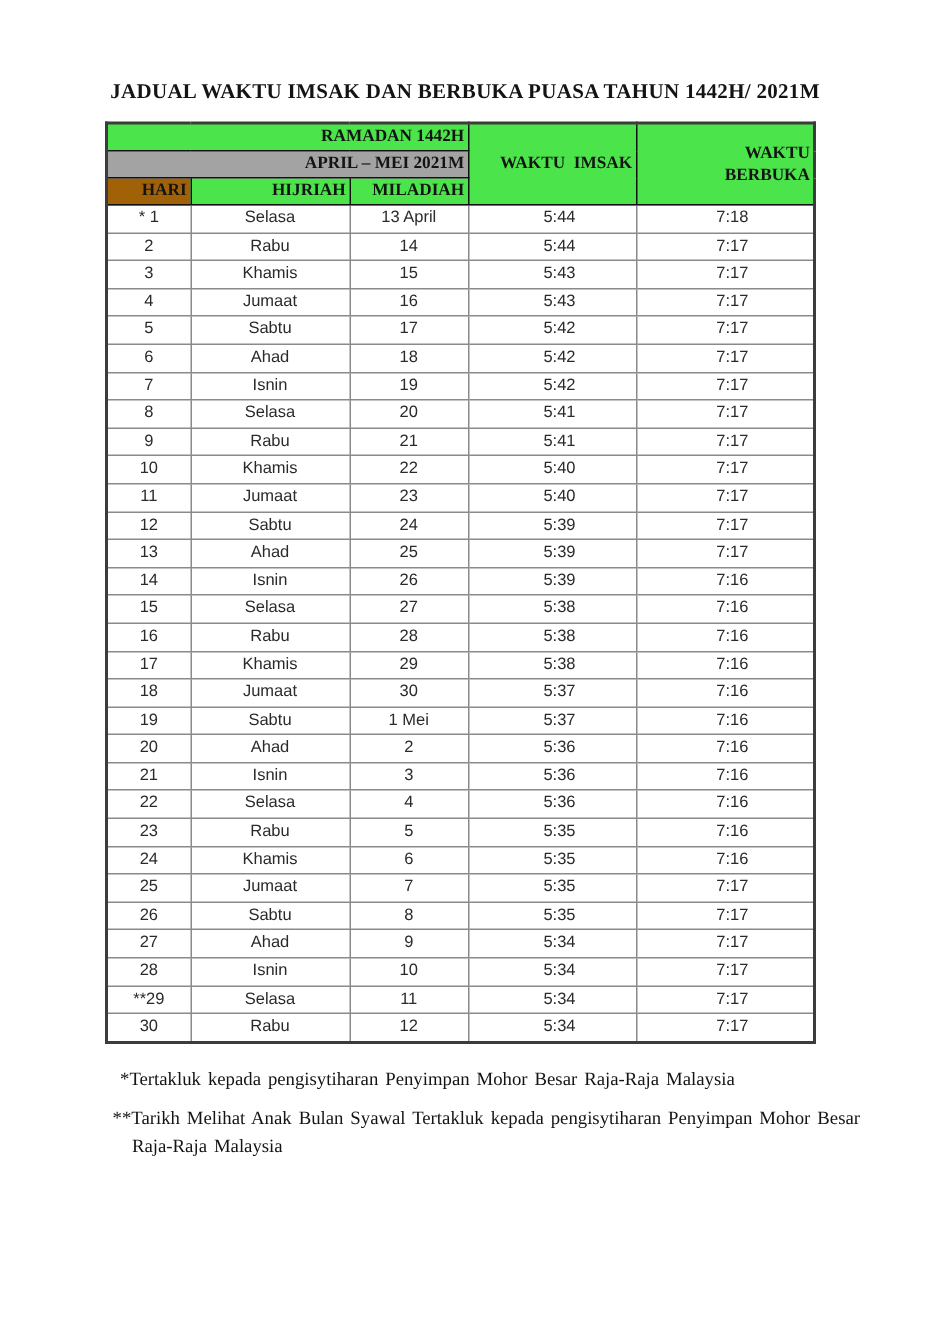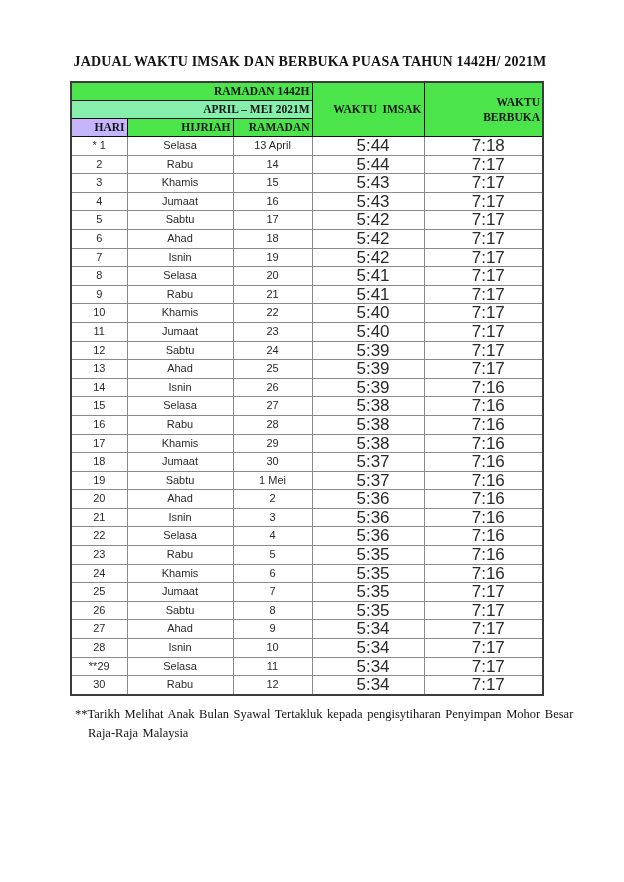--- a/index.html
+++ b/index.html
@@ -67,21 +67,21 @@
     font-family: "Liberation Sans", sans-serif;
     font-size: 11px;
     text-align: center;
     vertical-align: middle;
     height: 17.6px;
     line-height: 17.6px;
     padding: 0;
     color: #2a2a2a;
   }
   table.timetable td.c-imsak,
-  table.timetable td.c-berbuka { font-size: 17px; padding-left: 10px; }
+  table.timetable td.c-berbuka { font-size: 11px; padding-left: 10px; }
 
   .footnote-1 {
     margin: 15px 40px 0 80px;
     font-size: 12.5px;
     line-height: 1.3;
     word-spacing: 1.5px;
   }
   .footnote-2 {
     margin: 9px 40px 0 75px;
     width: 505px;
@@ -109,26 +109,26 @@
         <col class="c5">
     </colgroup>
     <thead>
       <tr>
         <th colspan="3" class="green" style="background: rgb(75, 228, 75);">RAMADAN 1442H</th>
         <th rowspan="3" class="green" style="background: rgb(75, 228, 75); margin-top: 16px;">WAKTU  IMSAK</th>
         <th rowspan="3" class="green" style="background: rgb(75, 228, 75);">WAKTU
 BERBUKA</th>
       </tr>
       <tr>
-        <th colspan="3" class="green" style="background: #86efac;">APRIL – MEI 2021M</th>
+        <th colspan="3" class="green" style="background: #a3a3a3;">APRIL – MEI 2021M</th>
       </tr>
       <tr>
-        <th class="green" style="background: #c4b5fd;">HARI</th>
+        <th class="green" style="background: #a16207;">HARI</th>
         <th class="green" style="background: rgb(75, 228, 75); margin-top: 31px;">HIJRIAH</th>
-        <th class="green" style="background: rgb(75, 228, 75);">RAMADAN</th>
+        <th class="green" style="background: rgb(75, 228, 75);">MILADIAH</th>
       </tr>
     </thead>
     <tbody>
     <tr>
       <td class="c-hari">* 1</td>
       <td class="c-hijriah">Selasa</td>
       <td class="c-miladiah">13 April</td>
       <td class="c-imsak">5:44</td>
       <td class="c-berbuka">7:18</td>
     </tr>
@@ -360,15 +360,16 @@
     <tr>
       <td class="c-hari">30</td>
       <td class="c-hijriah">Rabu</td>
       <td class="c-miladiah">12</td>
       <td class="c-imsak">5:34</td>
       <td class="c-berbuka">7:17</td>
     </tr>
   </tbody>
   </table>
 
+  <div class="footnote-1">*Tertakluk kepada pengisytiharan Penyimpan Mohor Besar Raja-Raja Malaysia</div>
   <div class="footnote-2">**Tarikh Melihat Anak Bulan Syawal Tertakluk kepada pengisytiharan Penyimpan Mohor Besar Raja-Raja Malaysia</div>
 
 </div>
 
 </body></html>

